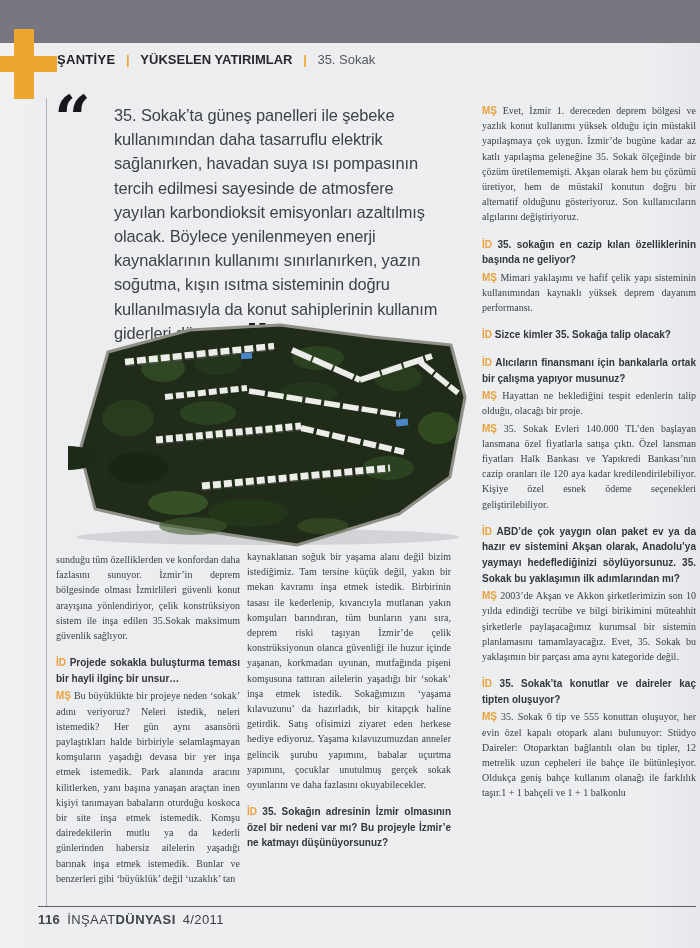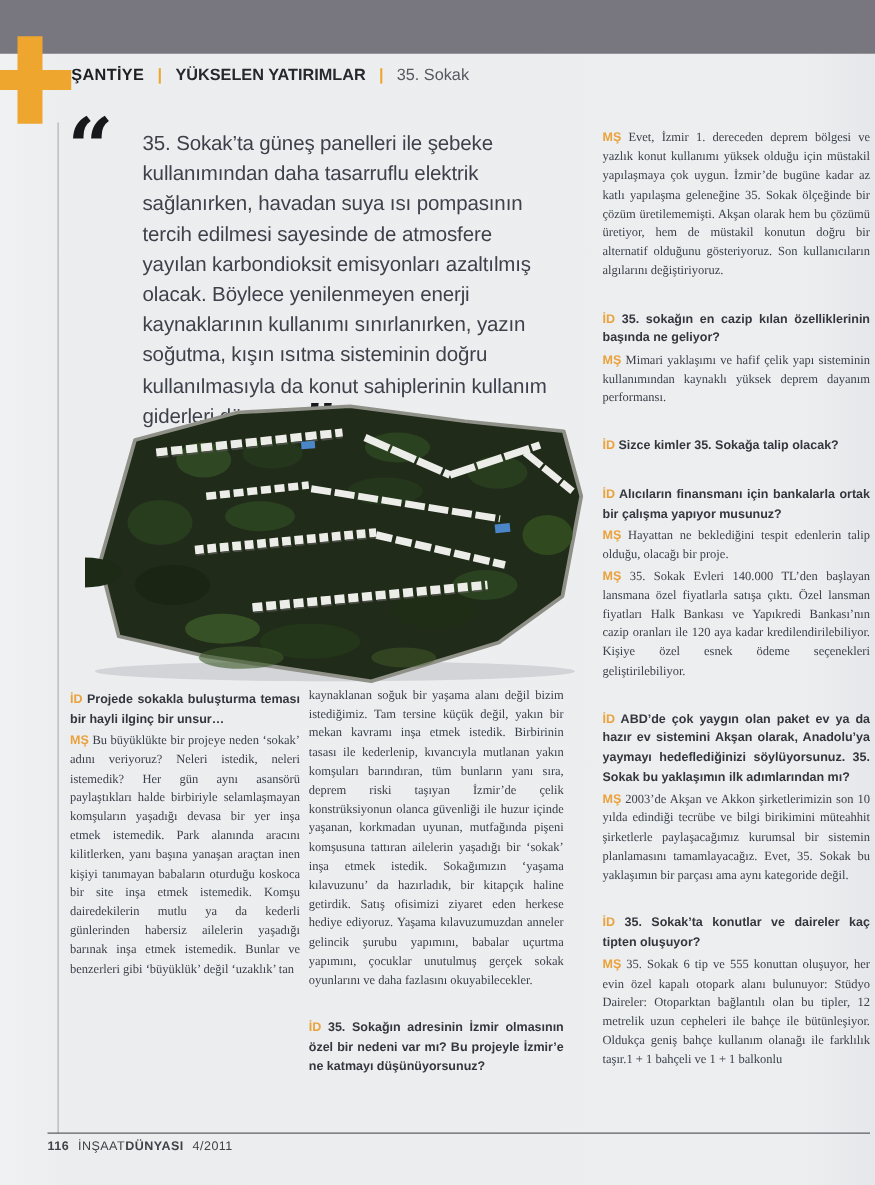--- a/index.html
+++ b/index.html
@@ -19,27 +19,27 @@
   .openq{position:absolute;left:-60px;top:-16px;font-family:"DejaVu Serif",serif;font-weight:bold;font-size:64px;color:#17181b;line-height:1;}
   .closeq{font-family:"DejaVu Serif",serif;font-weight:bold;font-size:46px;color:#17181b;line-height:0;vertical-align:-18px;margin-left:2px;}
 
   .aerial{position:absolute;left:68px;top:298px;width:402px;height:250px;}
 
   .col{position:absolute;font-size:10px;line-height:15.2px;color:#3b4049;text-align:justify;overflow:hidden;}
   .col-left{left:56px;top:552px;width:184px;height:352px;}
   .col-mid{left:247px;top:549px;width:204px;height:356px;}
   .col-right{left:482px;top:103px;width:214px;height:802px;}
   .blk{margin:0;font-family:"Liberation Serif",serif;}
-  .blk.question{font-family:"Liberation Sans",sans-serif;font-weight:bold;color:#33363c;margin-top:23px;line-height:15.6px;}
+  .blk.question{font-family:"Liberation Sans",sans-serif;font-weight:bold;color:#33363c;margin-top:12px;line-height:15.6px;}
   .blk.answer{margin-top:2px;}
   .blk:first-child{margin-top:0;}
   .speaker{font-family:"Liberation Sans",sans-serif;font-weight:bold;color:#eaa23c;}
 
   .footrule{position:absolute;left:38px;top:906px;width:658px;height:1px;background:#5c5f64;}
-  .footer{position:absolute;left:38px;top:912px;font-size:10px;color:#3f4247;letter-spacing:.4px;}
+  .footer{position:absolute;left:38px;top:912px;font-size:13px;color:#3f4247;letter-spacing:.4px;}
   .footer b{font-weight:bold;}
   .footer .gap{display:inline-block;width:7px;}
 </style>
 </head>
 <body>
 
 <div class="page">
   <div class="topband"></div>
   <div class="plus-h"></div>
   <div class="plus-v"></div>
@@ -96,20 +96,21 @@
         <path d="M58,68 L206,52" stroke-width="1.4" stroke-dasharray="9 3"></path>
         <path d="M89,146 L233,132" stroke-width="1.4" stroke-dasharray="7 3"></path>
         <path d="M135,192 L322,174" stroke-width="1.4" stroke-dasharray="8 3"></path>
       </g>
       <rect x="173" y="55" width="11" height="6" fill="#4a86c8" transform="rotate(-4 178 58)"></rect>
       <rect x="328" y="121" width="12" height="7" fill="#4a86c8" transform="rotate(-6 334 124)"></rect>
     </svg>
   </div>
 
   <div class="col col-left">
+      <p class="blk body">sunduğu tüm özelliklerden ve konfordan daha fazlasını sunuyor. İzmir’in deprem bölgesinde olması İzmirlileri güvenli konut arayışına yönlendiriyor, çelik konstrüksiyon sistem ile inşa edilen 35.Sokak maksimum güvenlik sağlıyor.</p>
       <p class="blk question"><span class="speaker">İD</span> <span>Projede sokakla buluşturma teması bir hayli ilginç bir unsur…</span></p>
       <p class="blk answer"><span class="speaker">MŞ</span> <span>Bu büyüklükte bir projeye neden ‘sokak’ adını veriyoruz? Neleri istedik, neleri istemedik? Her gün aynı asansörü paylaştıkları halde birbiriyle selamlaşmayan komşuların yaşadığı devasa bir yer inşa etmek istemedik. Park alanında aracını kilitlerken, yanı başına yanaşan araçtan inen kişiyi tanımayan babaların oturduğu koskoca bir site inşa etmek istemedik. Komşu dairedekilerin mutlu ya da kederli günlerinden habersiz ailelerin yaşadığı barınak inşa etmek istemedik. Bunlar ve benzerleri gibi ‘büyüklük’ değil ‘uzaklık’ tan</span></p>
     </div>
   <div class="col col-mid">
       <p class="blk body">kaynaklanan soğuk bir yaşama alanı değil bizim istediğimiz. Tam tersine küçük değil, yakın bir mekan kavramı inşa etmek istedik. Birbirinin tasası ile kederlenip, kıvancıyla mutlanan yakın komşuları barındıran, tüm bunların yanı sıra, deprem riski taşıyan İzmir’de çelik konstrüksiyonun olanca güvenliği ile huzur içinde yaşanan, korkmadan uyunan, mutfağında pişeni komşusuna tattıran ailelerin yaşadığı bir ‘sokak’ inşa etmek istedik. Sokağımızın ‘yaşama kılavuzunu’ da hazırladık, bir kitapçık haline getirdik. Satış ofisimizi ziyaret eden herkese hediye ediyoruz. Yaşama kılavuzumuzdan anneler gelincik şurubu yapımını, babalar uçurtma yapımını, çocuklar unutulmuş gerçek sokak oyunlarını ve daha fazlasını okuyabilecekler.</p>
       <p class="blk question"><span class="speaker">İD</span> <span>35. Sokağın adresinin İzmir olmasının özel bir nedeni var mı? Bu projeyle İzmir’e ne katmayı düşünüyorsunuz?</span></p>
     </div>
   <div class="col col-right">
       <p class="blk answer"><span class="speaker">MŞ</span> <span>Evet, İzmir 1. dereceden deprem bölgesi ve yazlık konut kullanımı yüksek olduğu için müstakil yapılaşmaya çok uygun. İzmir’de bugüne kadar az katlı yapılaşma geleneğine 35. Sokak ölçeğinde bir çözüm üretilememişti. Akşan olarak hem bu çözümü üretiyor, hem de müstakil konutun doğru bir alternatif olduğunu gösteriyoruz. Son kullanıcıların algılarını değiştiriyoruz.</span></p>
       <p class="blk question"><span class="speaker">İD</span> <span>35. sokağın en cazip kılan özelliklerinin başında ne geliyor?</span></p>

